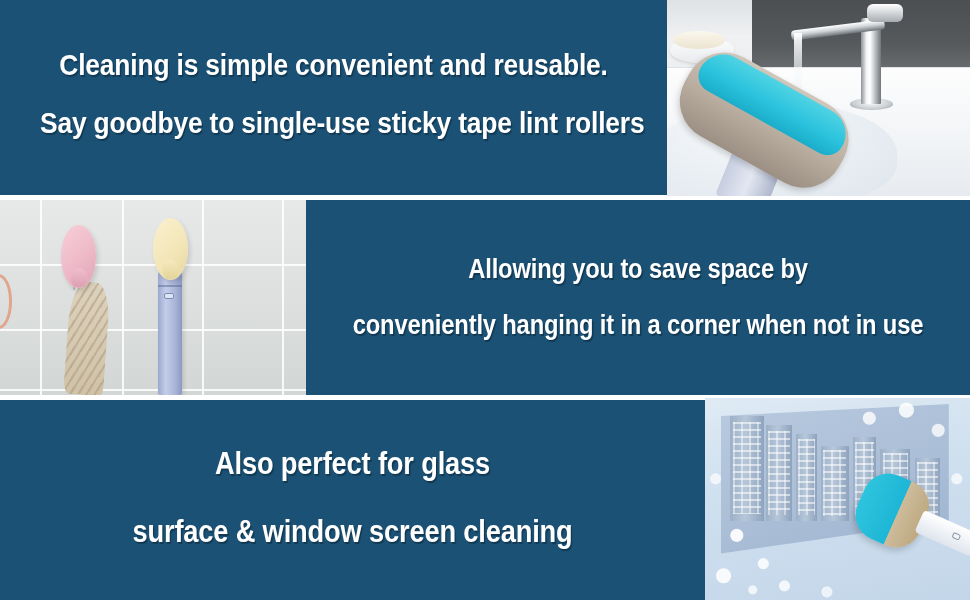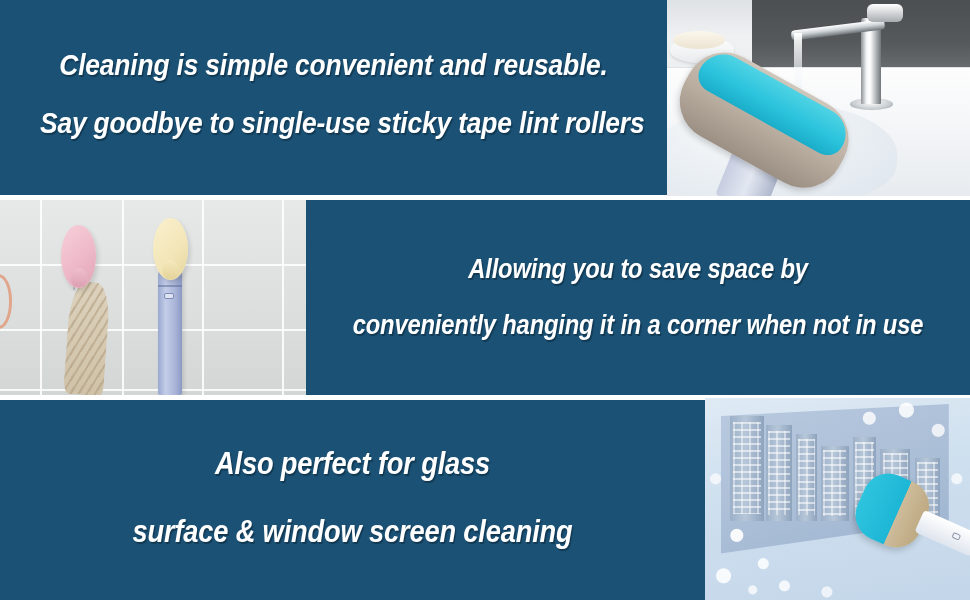--- a/index.html
+++ b/index.html
@@ -11,21 +11,20 @@
     overflow: hidden;
     background: #ffffff;
     font-family: "Liberation Sans", "DejaVu Sans", sans-serif;
   }
 
   #banner {
     position: relative;
     width: 970px;
     height: 600px;
     background: #ffffff;
-    font-style: italic;
   }
 
   
   .panel {
     position: absolute;
     overflow: hidden;
   }
 
   .blue {
     background: #1a5175;

